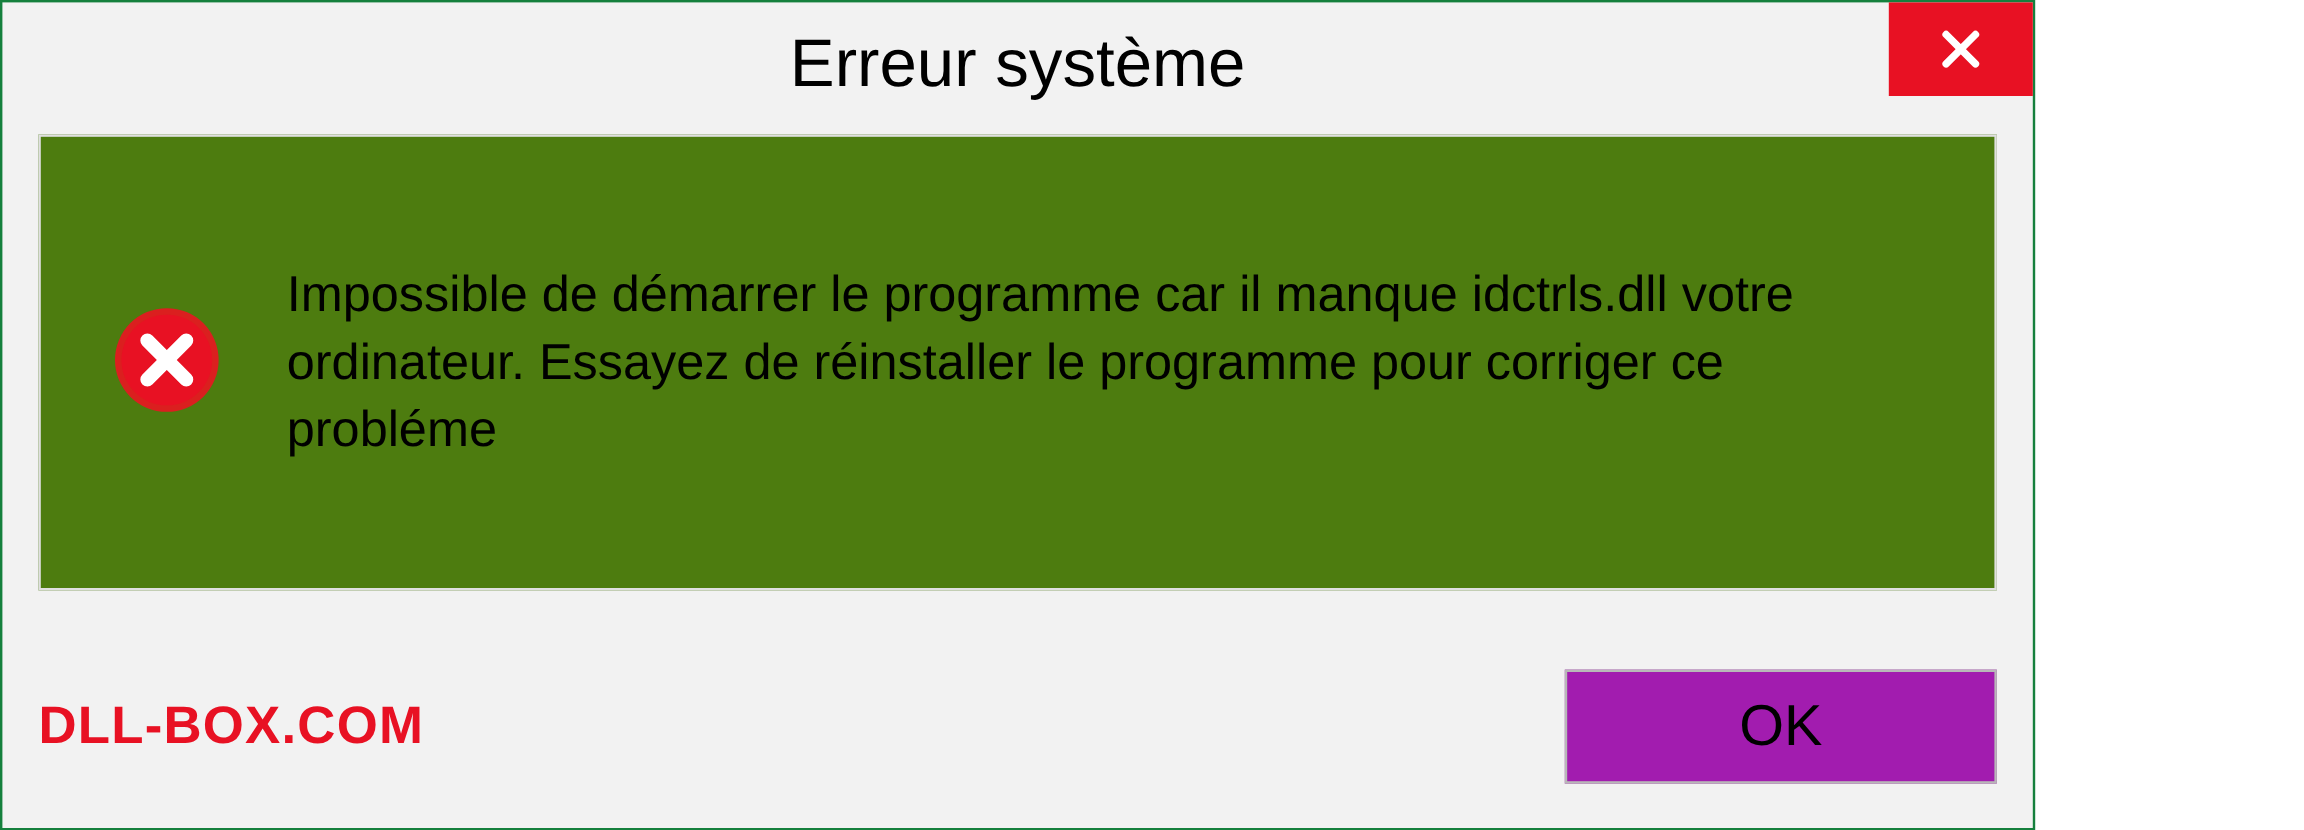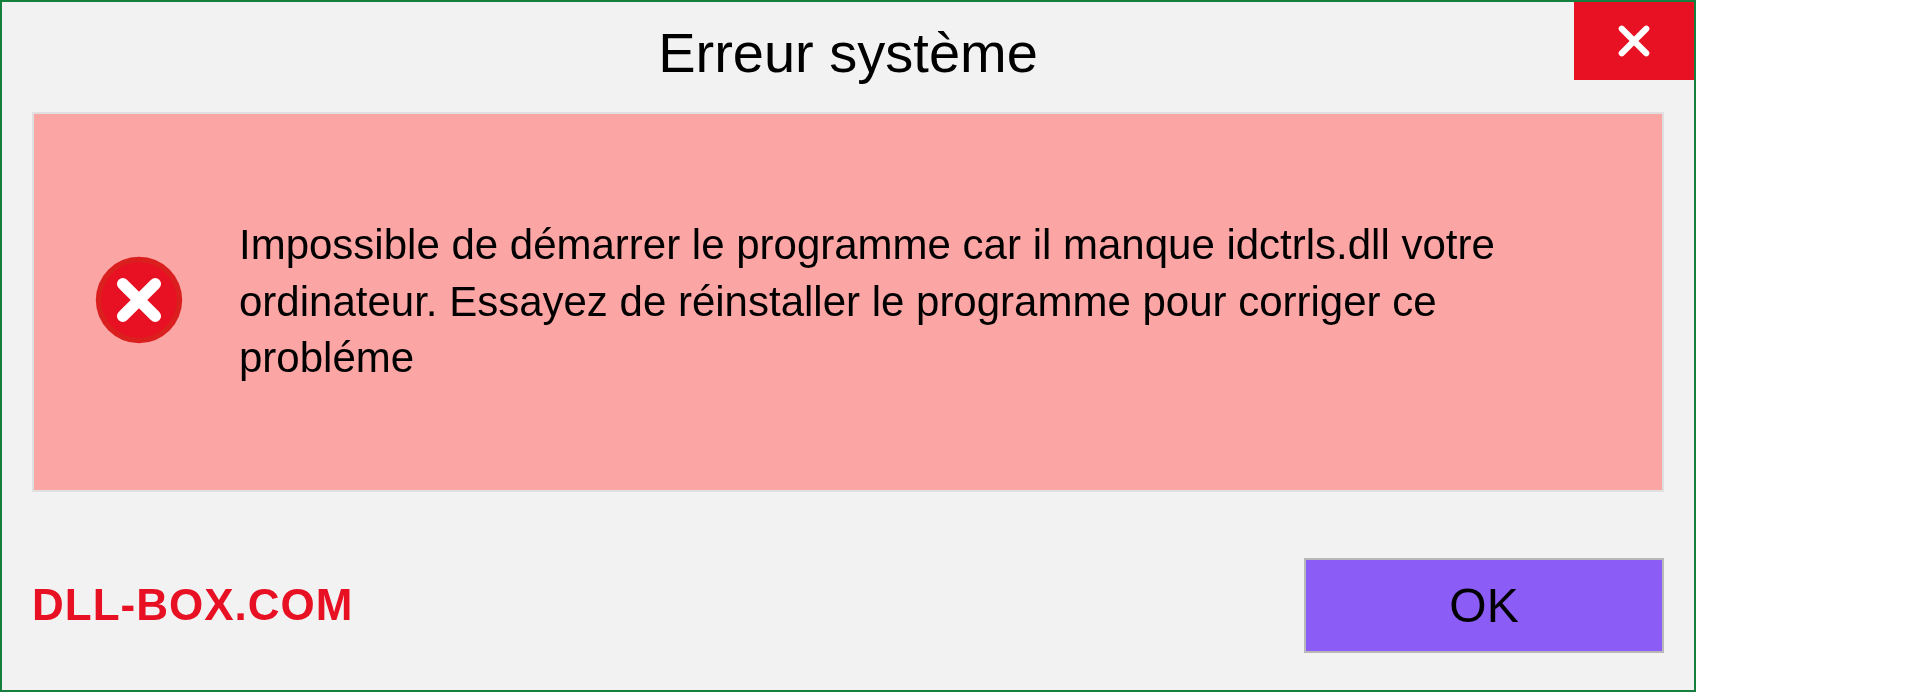--- a/index.html
+++ b/index.html
@@ -46,21 +46,21 @@
       align-items: center;
       justify-content: center;
       cursor: pointer;
     }
     .close-btn svg {
       width: 42px;
       height: 42px;
     }
     .content-area {
       margin: 10px 30px 0 30px;
-      background: #fca5a5;
+      background: #4d7c0f;
       border: 2px solid #e0e0e0;
       height: 380px;
       display: flex;
       align-items: center;
       padding: 0 60px;
       gap: 55px;
     }
     .error-icon-wrap {
       flex-shrink: 0;
     }
@@ -87,21 +87,21 @@
     .brand {
       font-size: 44px;
       font-weight: 900;
       color: #e81123;
       letter-spacing: 1px;
       font-family: Arial, Helvetica, sans-serif;
     }
     .ok-button {
       width: 360px;
       height: 95px;
-      background: #8b5cf6;
+      background: #a21caf;
       border: 2px solid #b8b8b8;
       font-size: 48px;
       color: #000000;
       display: flex;
       align-items: center;
       justify-content: center;
       cursor: pointer;
       font-family: Arial, Helvetica, sans-serif;
     }
   </style>

